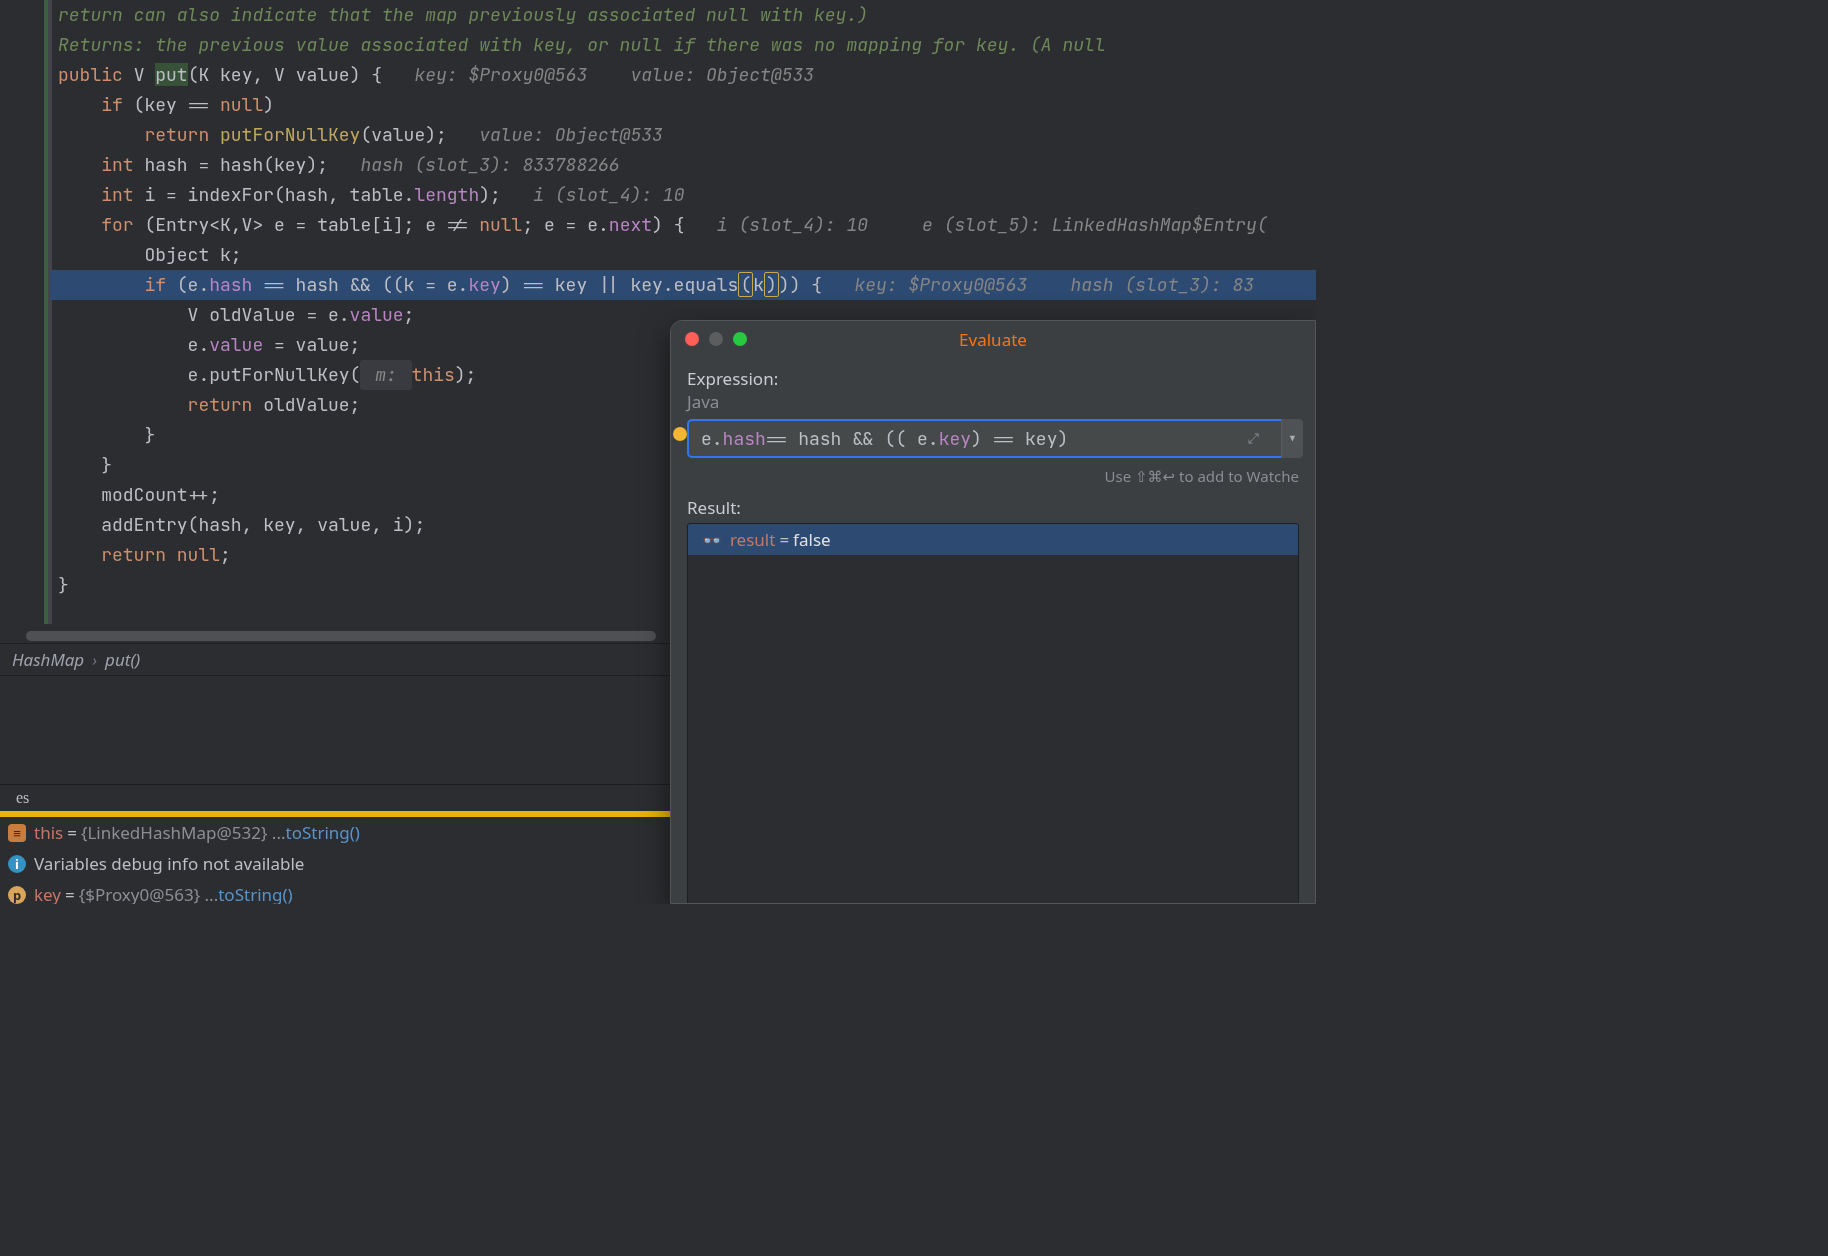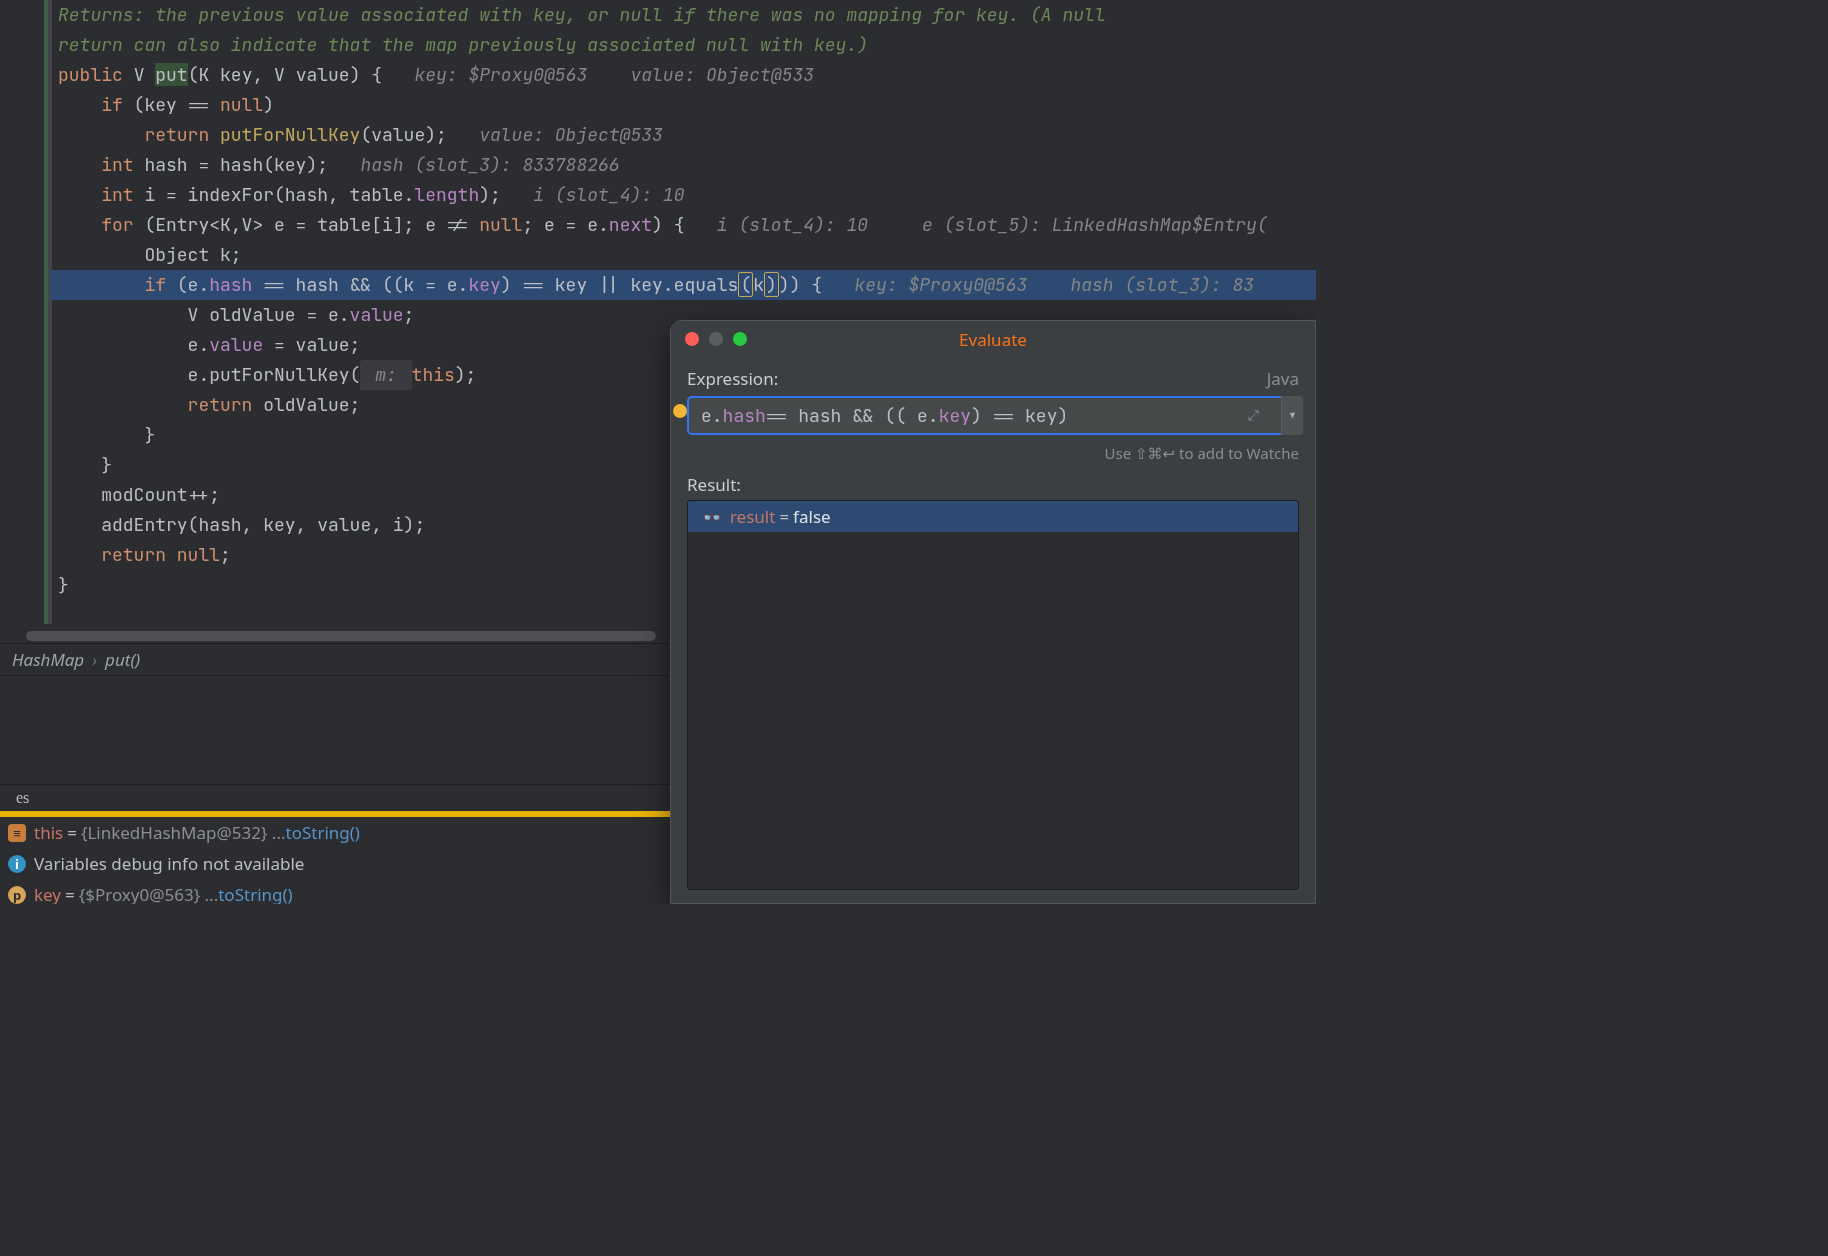--- a/index.html
+++ b/index.html
@@ -195,20 +195,21 @@
   pointer-events: none;
 }
 .dlg-body { padding: 10px 16px 0 16px; }
 .dlg-row-label {
   display: flex;
   justify-content: space-between;
   font-family: system-ui, sans-serif;
   font-size: 17px;
   color: #c9ccd1;
   margin-bottom: 6px;
+  flex-direction: column;
 }
 .dlg-lang { color: #8a8d93; }
 .expr-wrapper { position: relative; }
 .bulb {
   position: absolute;
   left: -14px;
   top: 8px;
   width: 14px;
   height: 14px;
   background: #f2b535;
@@ -288,22 +289,22 @@
 .res-eq { margin: 0 4px; }
 .res-val { color: #dfe1e5; }
 </style>
 </head>
 <body>
 
 <div class="editor-area">
   <div class="gutter-green"></div>
   <div class="gutter-stripe"></div>
   <div class="code-container">
+    <div class="line"><span class="comment">return can also indicate that the map previously associated null with key.)</span></div>
     <div class="line"><span class="comment">Returns: the previous value associated with key, or null if there was no mapping for key. (A null</span></div>
-    <div class="line"><span class="comment">return can also indicate that the map previously associated null with key.)</span></div>
     <div class="line"><span class="keyword">public</span> <span>V</span> <span class="hl-put">put</span><span>(K key, V value) {</span>   <span class="inlay">key: $Proxy0@563    value: Object@533</span></div>
     <div class="line"><span class="keyword">    if</span><span> (key == </span><span class="keyword">null</span><span>)</span></div>
     <div class="line"><span class="keyword">        return </span><span class="method">putForNullKey</span><span>(value);</span>   <span class="inlay">value: Object@533</span></div>
     <div class="line"><span class="keyword">    int</span><span> hash = hash(key);</span>   <span class="inlay">hash (slot_3): 833788266</span></div>
     <div class="line"><span class="keyword">    int</span><span> i = indexFor(hash, table.</span><span class="field">length</span><span>);</span>   <span class="inlay">i (slot_4): 10</span></div>
     <div class="line"><span class="keyword">    for</span><span> (Entry&lt;K,V&gt; e = table[i]; e != </span><span class="keyword">null</span><span>; e = e.</span><span class="field">next</span><span>) {</span>   <span class="inlay">i (slot_4): 10     e (slot_5): LinkedHashMap$Entry(</span></div>
     <div class="line">        Object k;</div>
     <div class="line" style="position:relative;z-index:1;"><div class="exec-line" style="z-index:-1"></div><span class="keyword">        if</span><span> (e.</span><span class="field">hash</span><span> == hash &amp;&amp; ((k = e.</span><span class="field">key</span><span>) == key || key.equals</span><span class="hl-paren">(</span><span>k</span><span class="hl-paren">)</span><span>)) {</span>   <span class="inlay">key: $Proxy0@563    hash (slot_3): 83</span></div>
     <div class="line"><span>            V oldValue = e.</span><span class="field">value</span><span>;</span></div>
     <div class="line"><span>            e.</span><span class="field">value</span><span> = value;</span></div>

